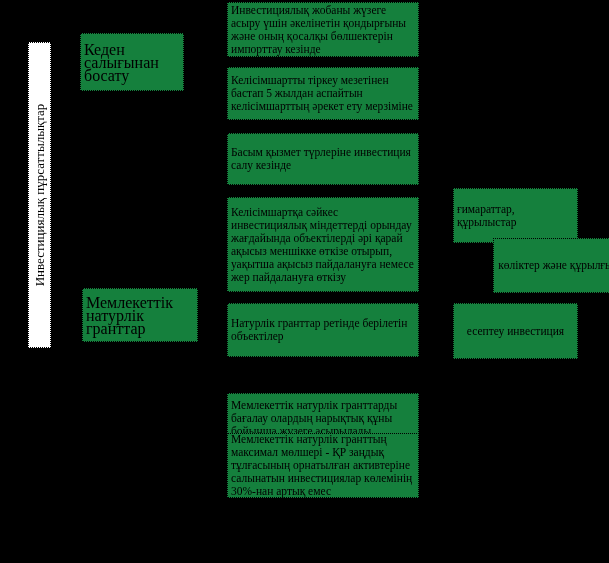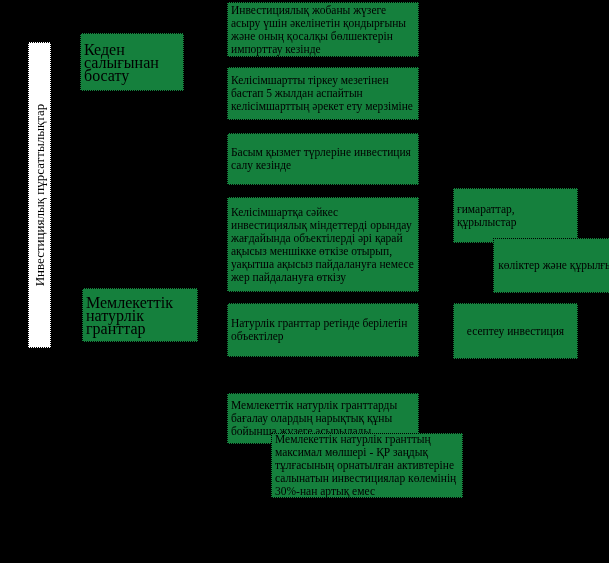--- a/index.html
+++ b/index.html
@@ -53,21 +53,21 @@
     .c1b1 { left: 80px;  top: 33px;  width: 104px; height: 58px; font-size: 16px; }
     .c1b2 { left: 82px;  top: 288px; width: 116px; height: 54px; font-size: 16px; }
     
     .mid { left: 227px; width: 192px; }
     .m1 { top: 2px;   height: 55px; }
     .m2 { top: 67px;  height: 53px; }
     .m3 { top: 133px; height: 52px; }
     .m4 { top: 197px; height: 95px; }
     .m5 { top: 303px; height: 54px; }
     .m6 { top: 369px; height: 51px; margin-top: 24px; }
-    .m7 { top: 433px; height: 65px; margin-left: 44px; }
+    .m7 { top: 433px; height: 65px; }
     
     .rgt { left: 453px; width: 125px; }
     .r1 { top: 106px; height: 56px; }
     .r2 { top: 188px; height: 55px; }
     .r3 { top: 238px; height: 55px; margin-left: 40px; }
     .r4 { top: 303px; height: 56px; }
     .r5 { top: 371px; height: 52px; }
     .r6 { top: 436px; height: 52px; }
     .r7 { top: 501px; height: 52px; }
   </style>

